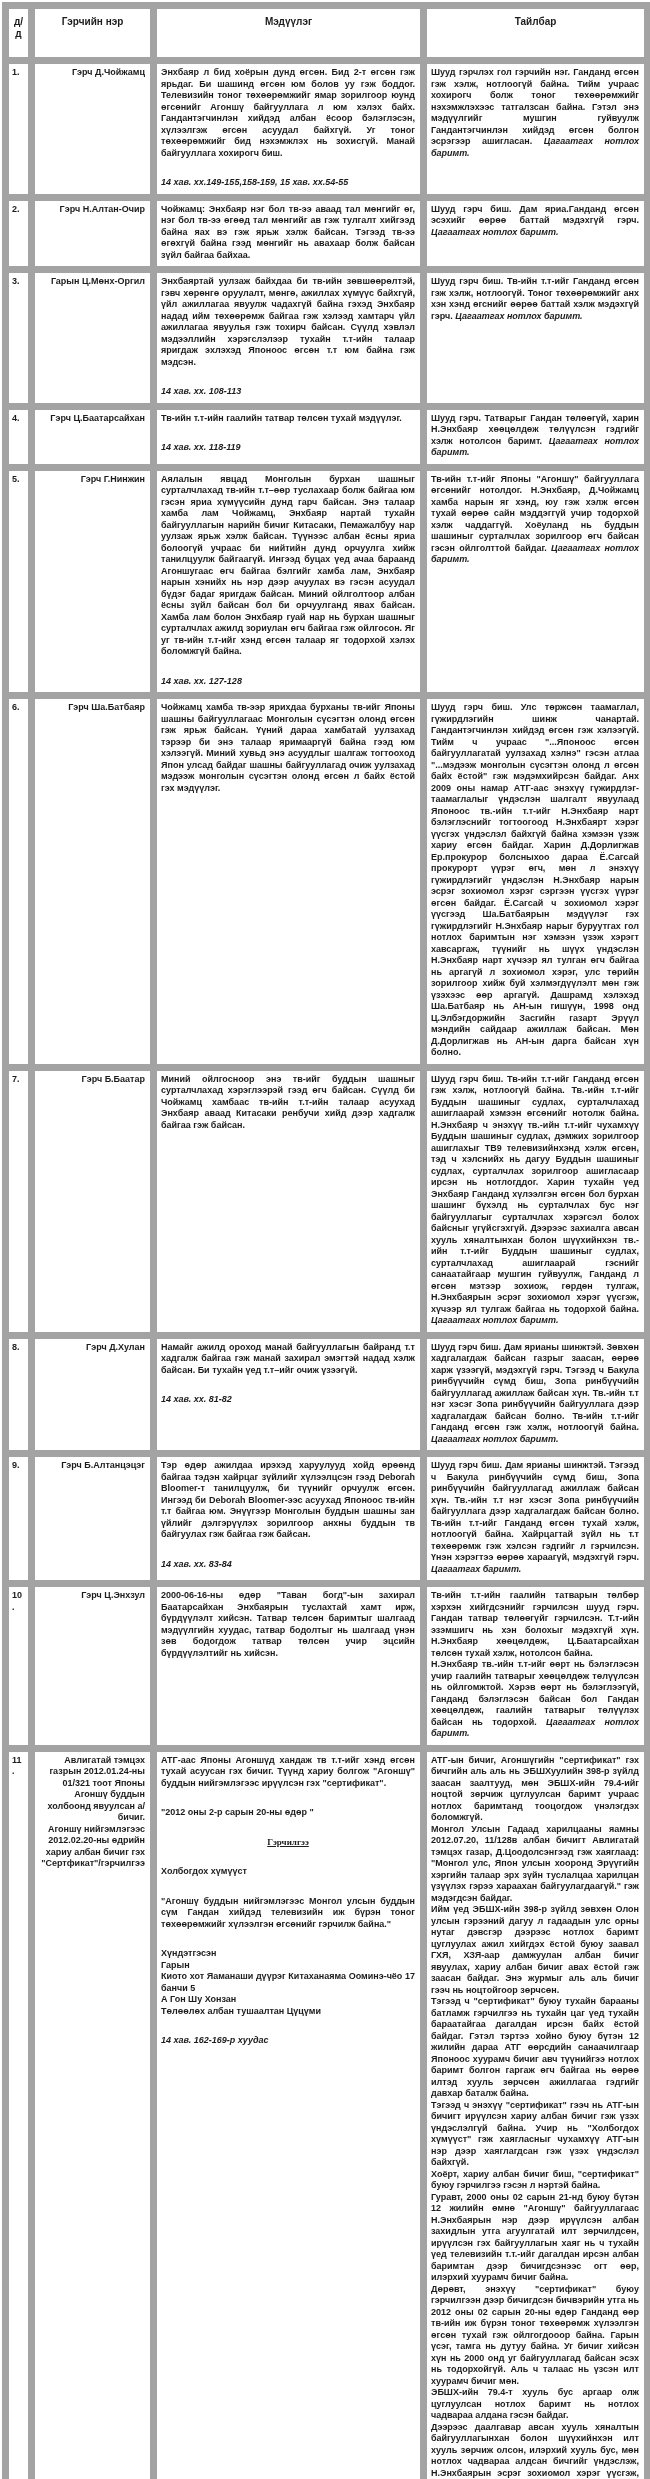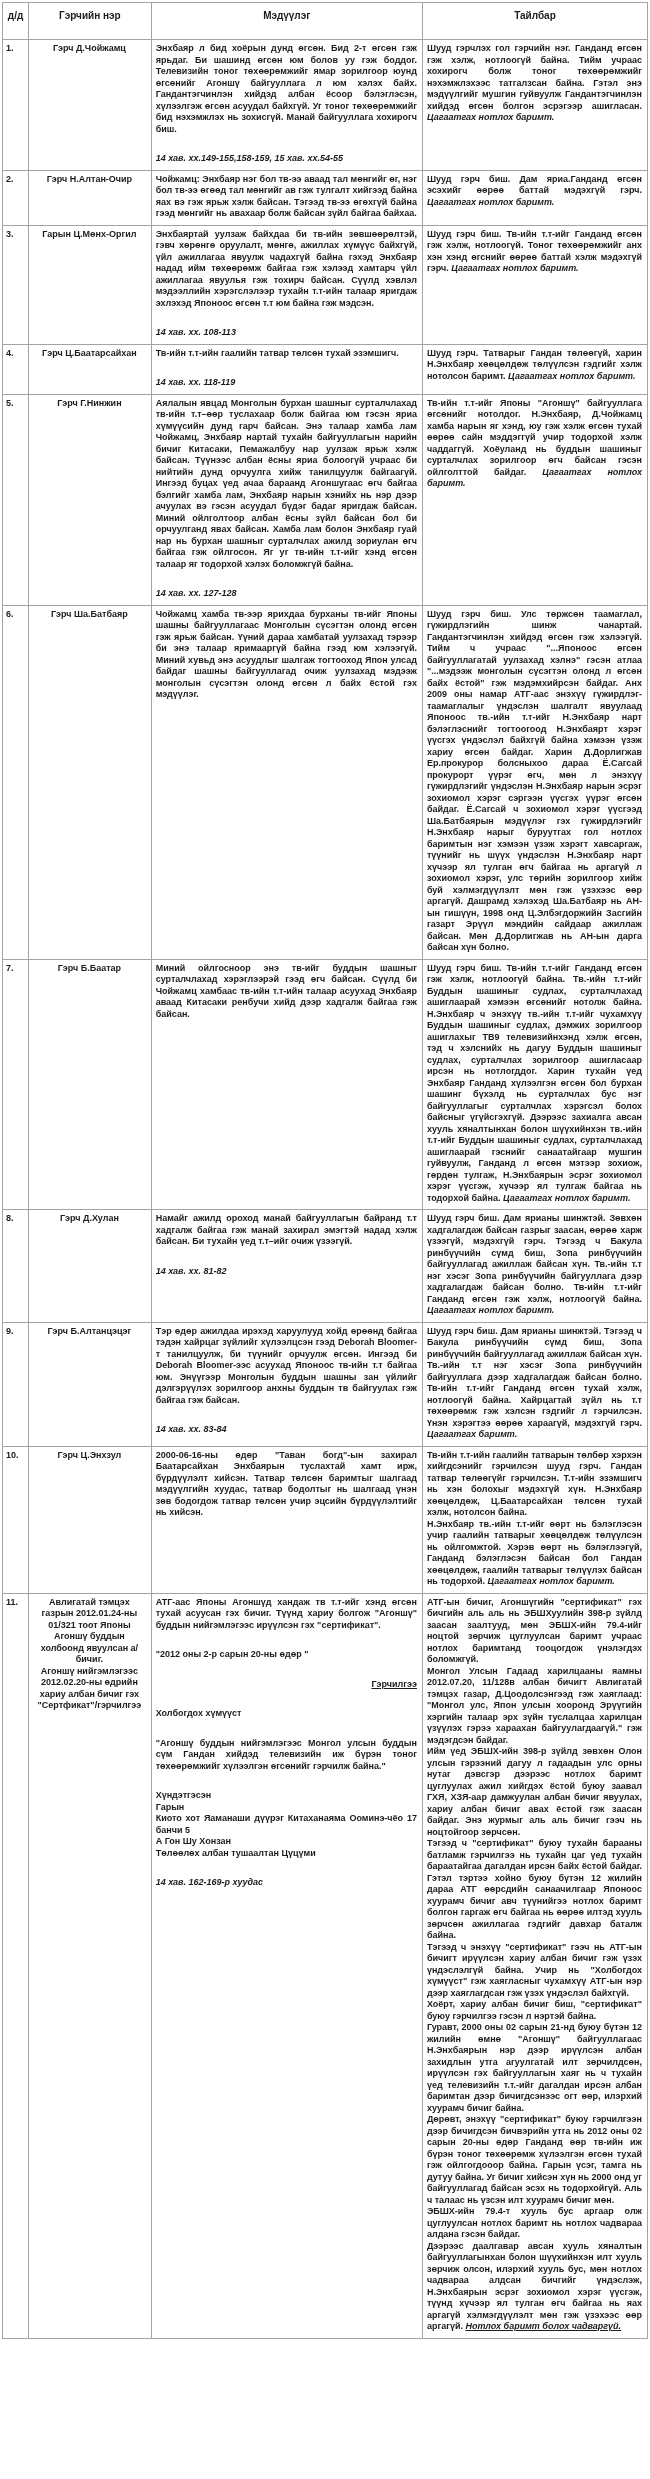--- a/index.html
+++ b/index.html
@@ -1,32 +1,32 @@
 <!DOCTYPE html>
 <html><head>
 <meta charset="utf-8">
 <style>
   html,body{margin:0;padding:0;background:#ffffff;}
   body{width:650px;font-family:"Liberation Sans",sans-serif;}
   .doc{padding:2px 2px 4px 2px;}
   table.witness-table{border-collapse:collapse;width:646px;table-layout:fixed;}
-  th,td{border:1px solid #a3a3a3;vertical-align:top;padding:3px 5px 5px 4px;
+  th,td{border:7px solid #a3a3a3;vertical-align:top;padding:3px 5px 5px 4px;
         font-size:9px;line-height:11.5px;font-weight:bold;color:#1c1c1c;
         overflow-wrap:break-word;word-wrap:break-word;}
   th{text-align:center;font-size:10px;line-height:12px;padding:7px 2px 17px 2px;}
   .col-id{width:26px;}
   .col-name{width:122px;}
   .col-test{width:270px;}
   .col-comm{width:224px;}
   td.cell-id{padding-left:3px;text-align:left;}
-  td.cell-name{text-align:center;}
+  td.cell-name{text-align:right;}
   td.cell-testimony,td.cell-comment{text-align:justify;}
   .para{margin:0;}
   .p-gap{margin-top:18px;}
-  .p-c{text-align:right;}
+  .p-c{text-align:center;font-family:Liberation Serif, serif;}
   .s-i{font-style:italic;}
   .s-u{text-decoration:underline;}
   .s-iu{font-style:italic;text-decoration:underline;}
 </style>
 </head>
 <body>
 
 <div class="doc">
   <table class="witness-table">
     <colgroup>
@@ -81,21 +81,21 @@
         <td class="cell-comment">
             <div class="para"><span>Шууд гэрч биш. Тв-ийн т.т-ийг Ганданд өгсөн гэж хэлж, нотлоогүй. Тоног төхөөрөмжийг анх хэн хэнд өгснийг өөрөө баттай хэлж мэдэхгүй гэрч. </span><span class="s-i">Цагаатгах нотлох баримт.</span></div>
           </td>
       </tr>
       <tr>
         <td class="cell-id">4.</td>
         <td class="cell-name">
             <div class="para"><span>Гэрч Ц.Баатарсайхан</span></div>
           </td>
         <td class="cell-testimony">
-            <div class="para"><span>Тв-ийн т.т-ийн гаалийн татвар төлсөн тухай эзэмшигч.</span></div>
+            <div class="para"><span>Тв-ийн т.т-ийн гаалийн татвар төлсөн тухай мэдүүлэг.</span></div>
             <div class="para p-gap"><span class="s-i">14 хав. хх. 118-119</span></div>
           </td>
         <td class="cell-comment">
             <div class="para"><span>Шууд гэрч. Татварыг Гандан төлөөгүй, харин Н.Энхбаяр хөөцөлдөж төлүүлсэн гэдгийг хэлж нотолсон баримт. </span><span class="s-i">Цагаатгах нотлох баримт.</span></div>
           </td>
       </tr>
       <tr>
         <td class="cell-id">5.</td>
         <td class="cell-name">
             <div class="para"><span>Гэрч Г.Нинжин</span></div>

